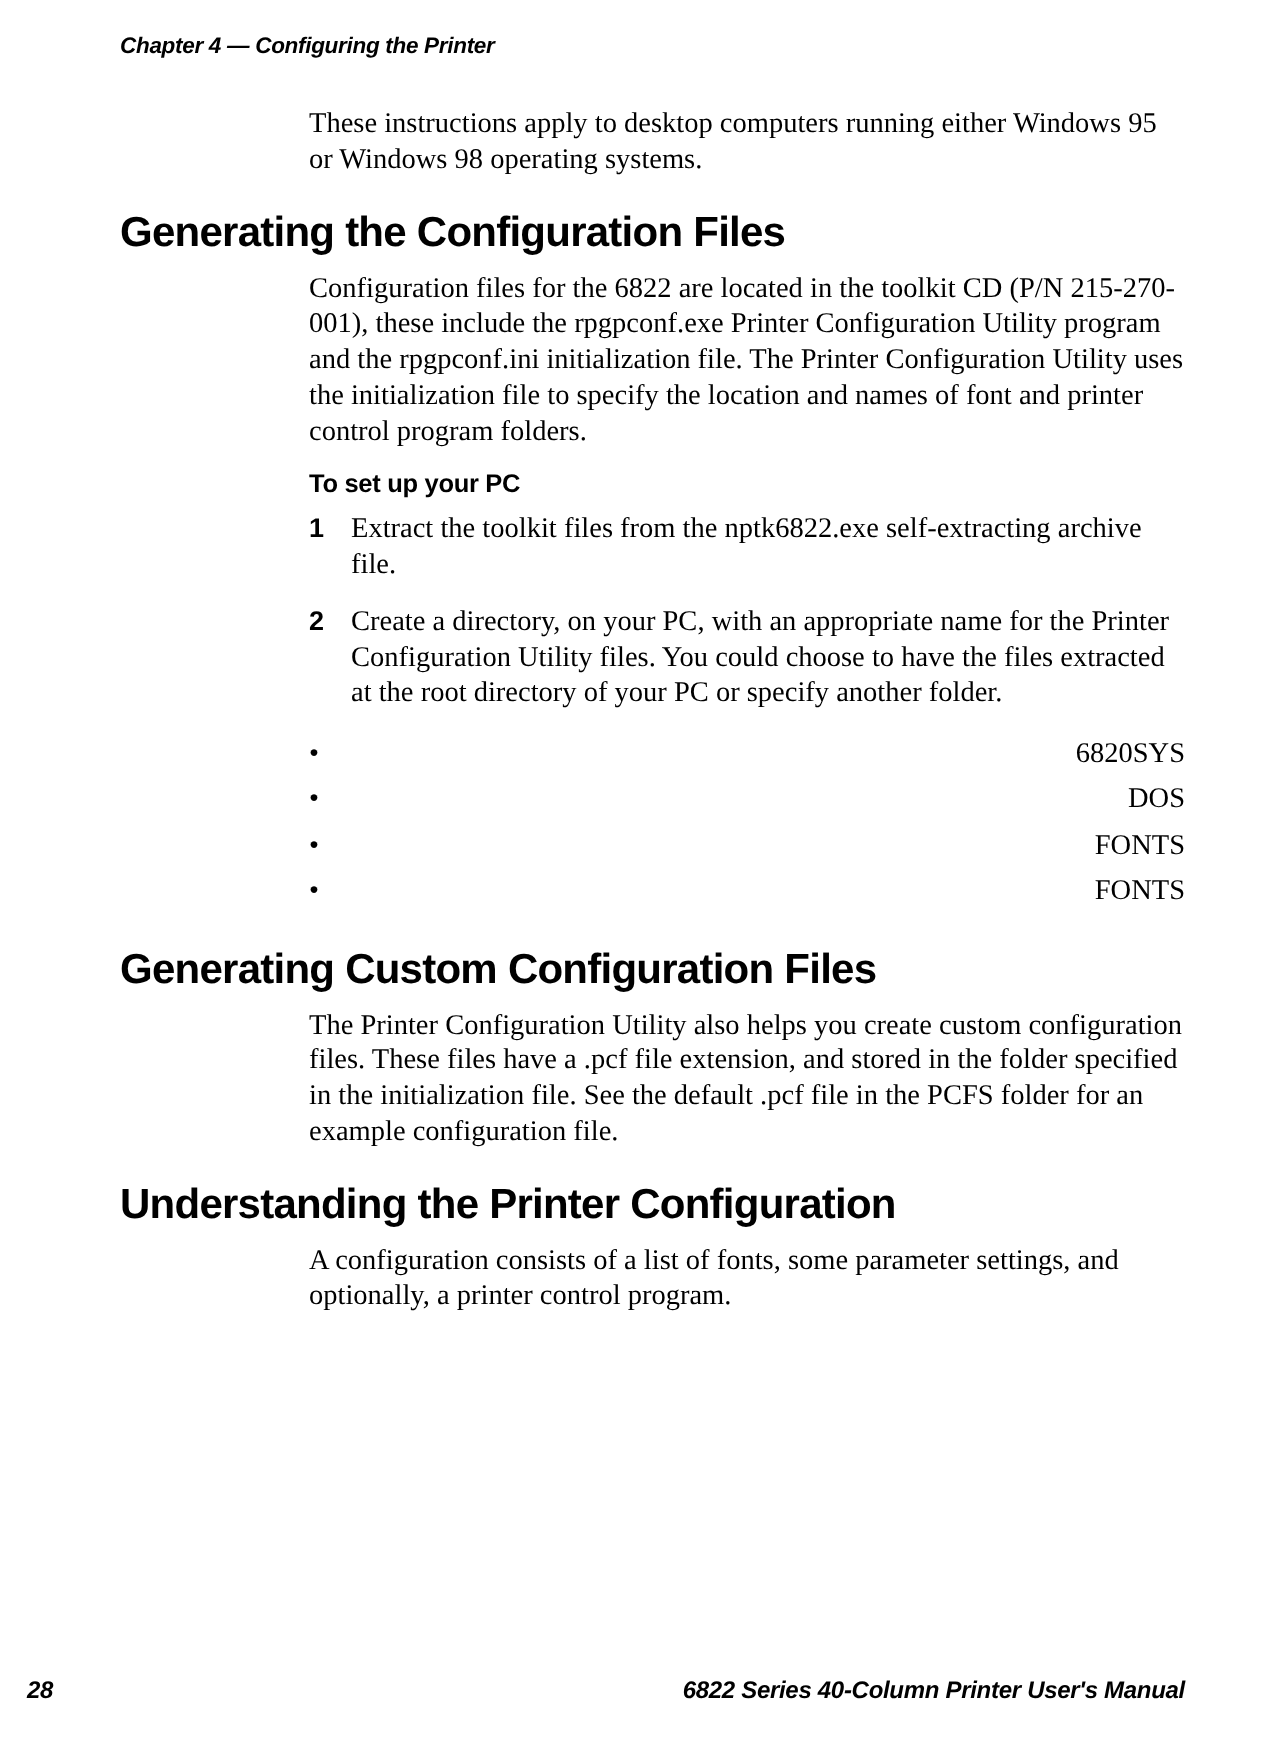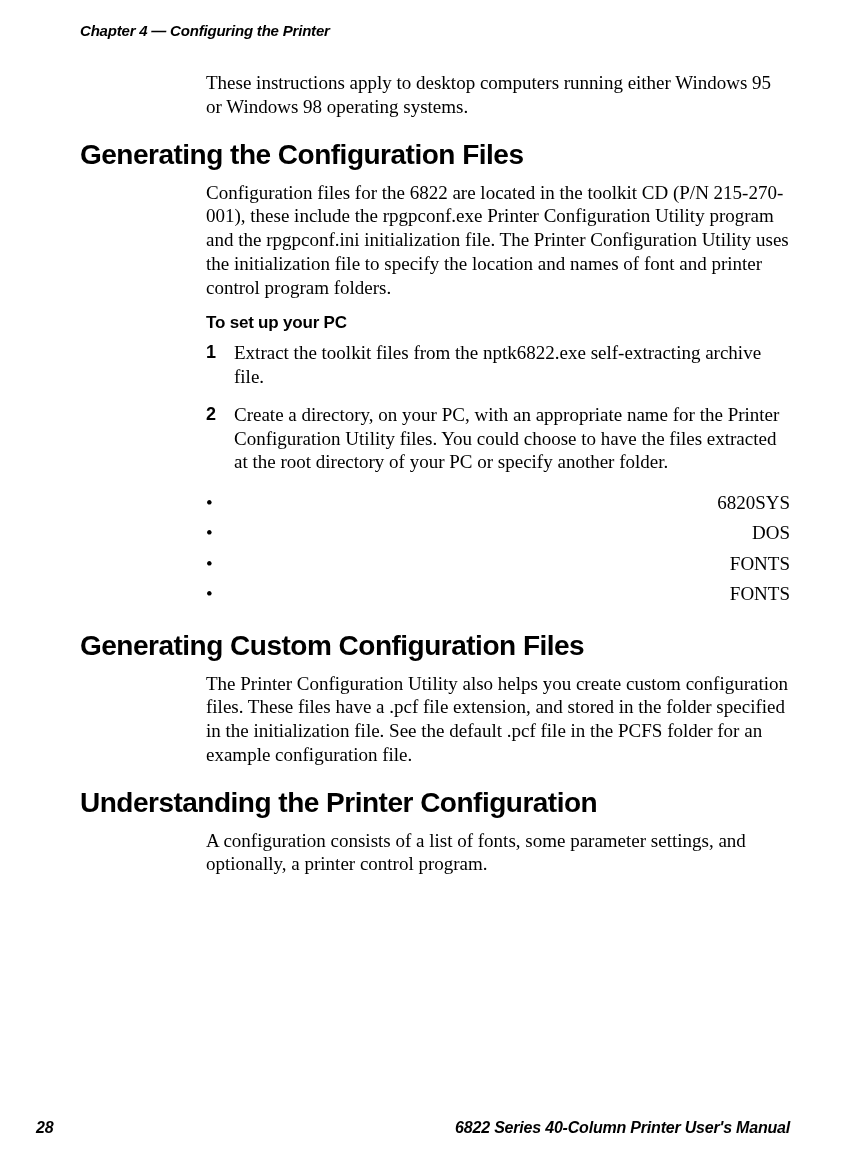--- a/index.html
+++ b/index.html
@@ -89,21 +89,21 @@
     ul.bullets li::before {
       content: "•";
       position: absolute;
       left: 0;
       top: 0;
       font-size: 19px;
     }
     .footer {
       position: absolute;
       bottom: 28px;
-      left: 36px;
+      left: 18px;
       right: 60px;
       display: flex;
       justify-content: space-between;
       align-items: flex-start;
       font-family: 'Arial Narrow', Arial, sans-serif;
       font-weight: bold;
       font-style: italic;
       font-size: 16px;
       letter-spacing: -0.2px;
     }

